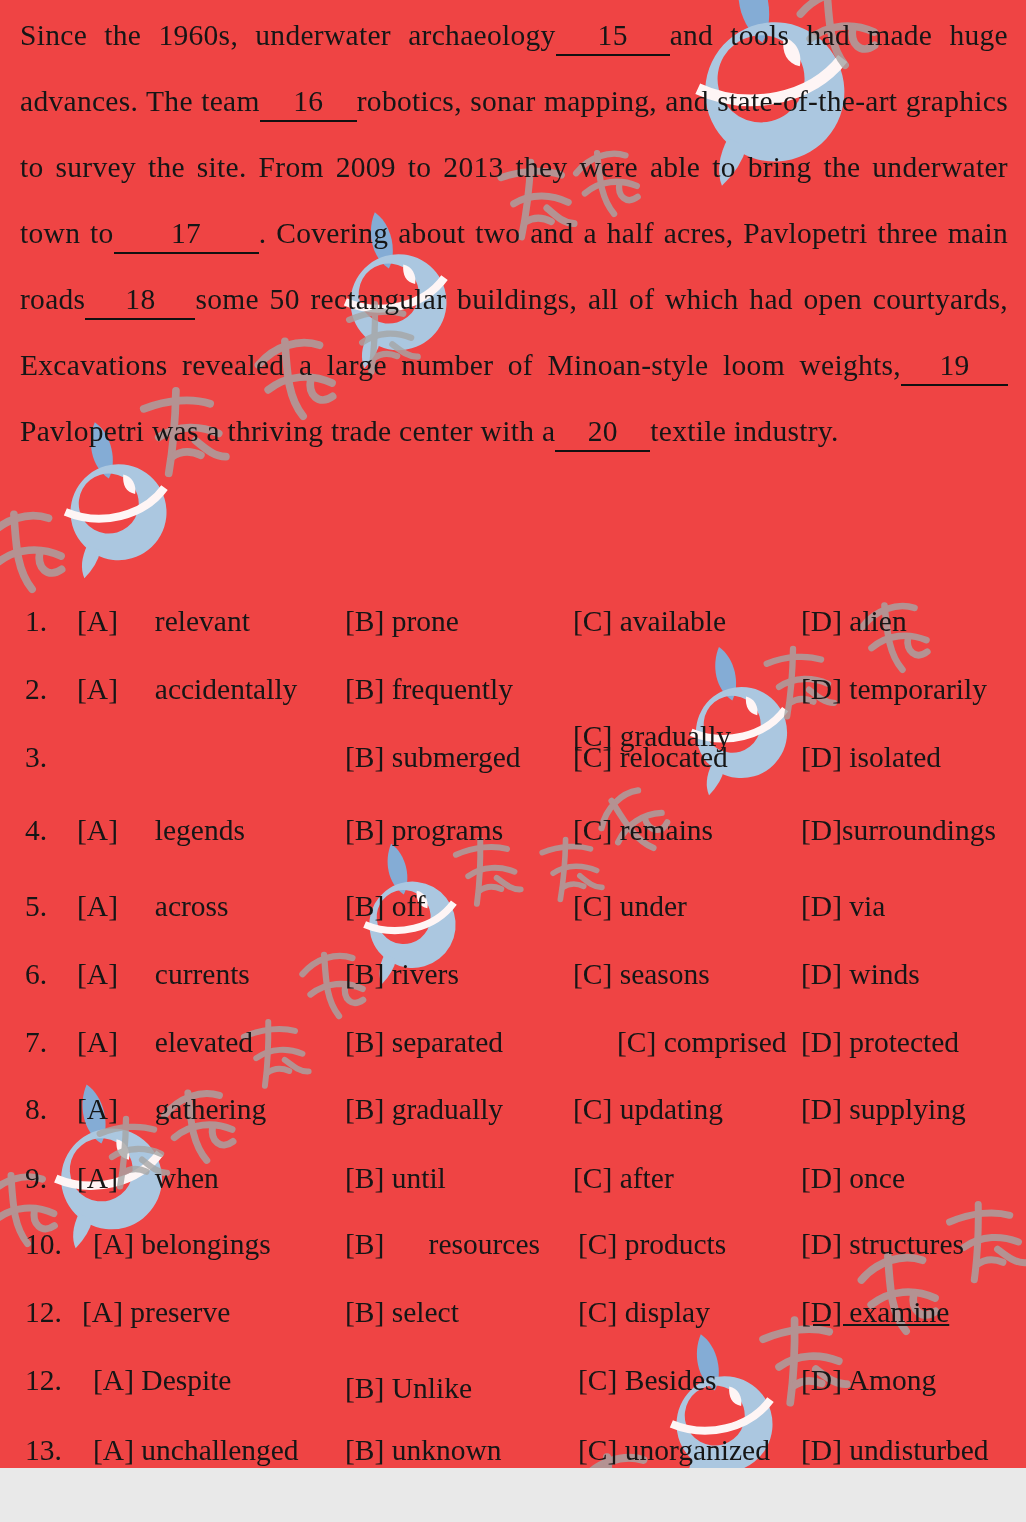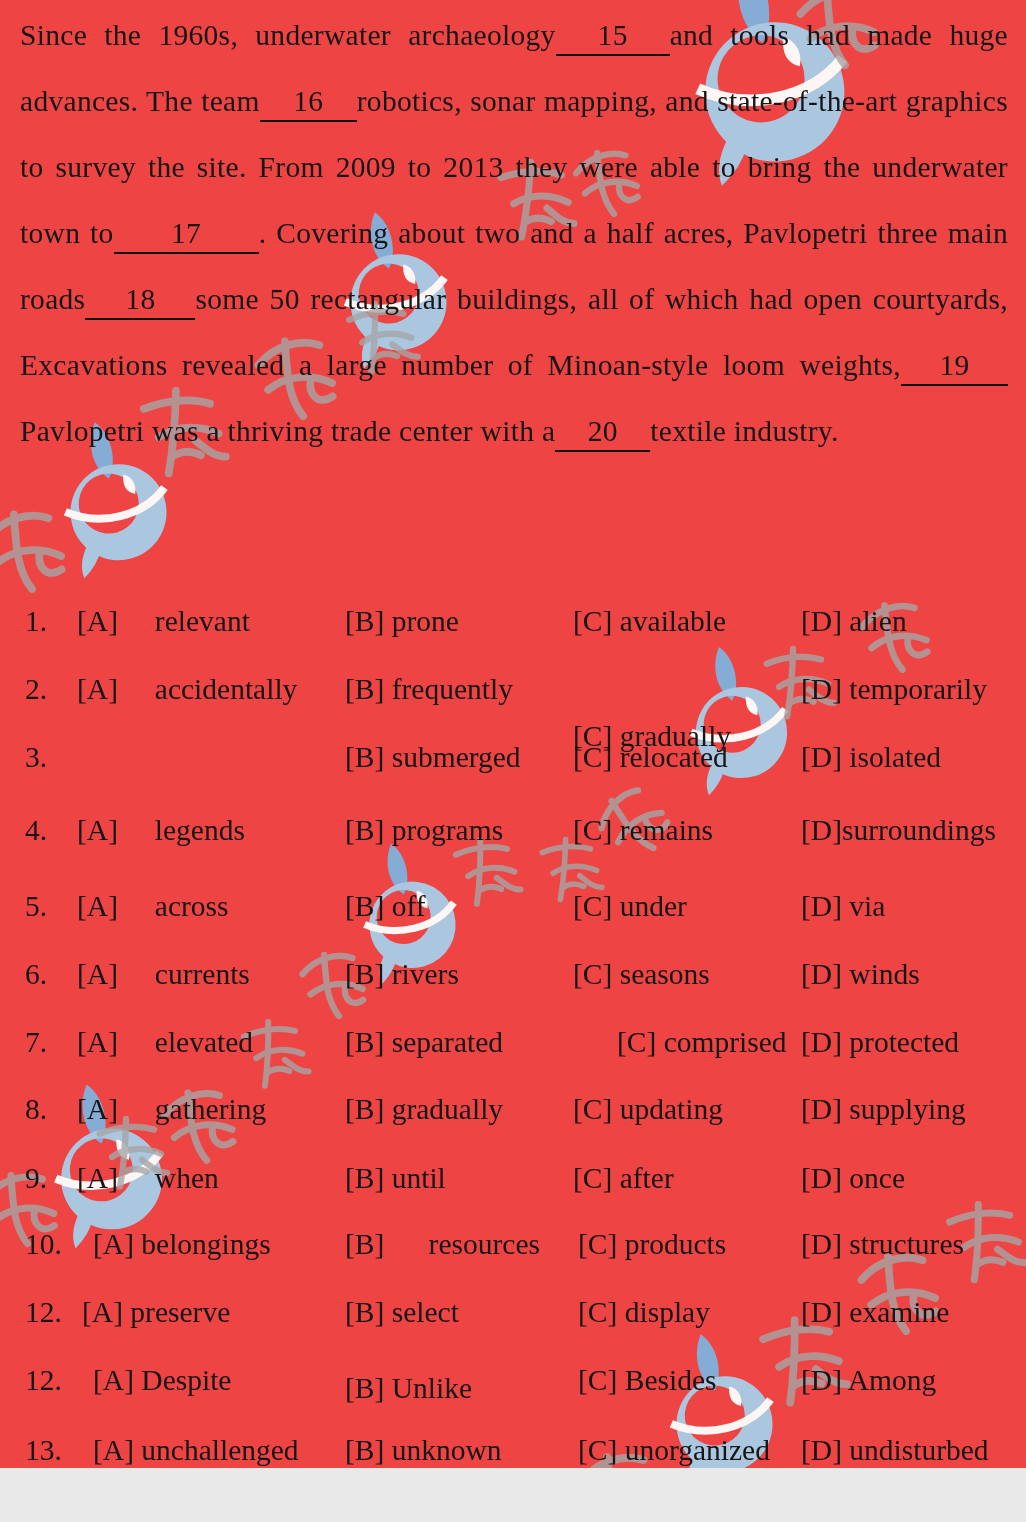--- a/index.html
+++ b/index.html
@@ -223,21 +223,21 @@
         <span class="qcell" style="left: 93px;">[A] belongings</span>
         <span class="qcell" style="left: 345px;">[B]      resources</span>
         <span class="qcell" style="left: 578px;">[C] products</span>
         <span class="qcell" style="left: 801px;">[D] structures</span>
       </div>
       <div class="qrow" style="top: 1296px;">
         <span class="qcell" style="left: 25px;">12.</span>
         <span class="qcell" style="left: 82px;">[A] preserve</span>
         <span class="qcell" style="left: 345px;">[B] select</span>
         <span class="qcell" style="left: 578px;">[C] display</span>
-        <span class="qcell" style="left: 801px;">[D] examine</span>
+        <span class="qcell" style="left: 801px; text-decoration: underline;">[D] examine</span>
       </div>
       <div class="qrow" style="top: 1364px;">
         <span class="qcell" style="left: 25px;">12.</span>
         <span class="qcell" style="left: 93px;">[A] Despite</span>
         <span class="qcell" style="left: 345px; margin-top: 8px;">[B] Unlike</span>
         <span class="qcell" style="left: 578px;">[C] Besides</span>
         <span class="qcell" style="left: 801px;">[D] Among</span>
       </div>
       <div class="qrow" style="top: 1434px; padding-left: 40px;">
         <span class="qcell" style="left: 25px;">13.</span>

